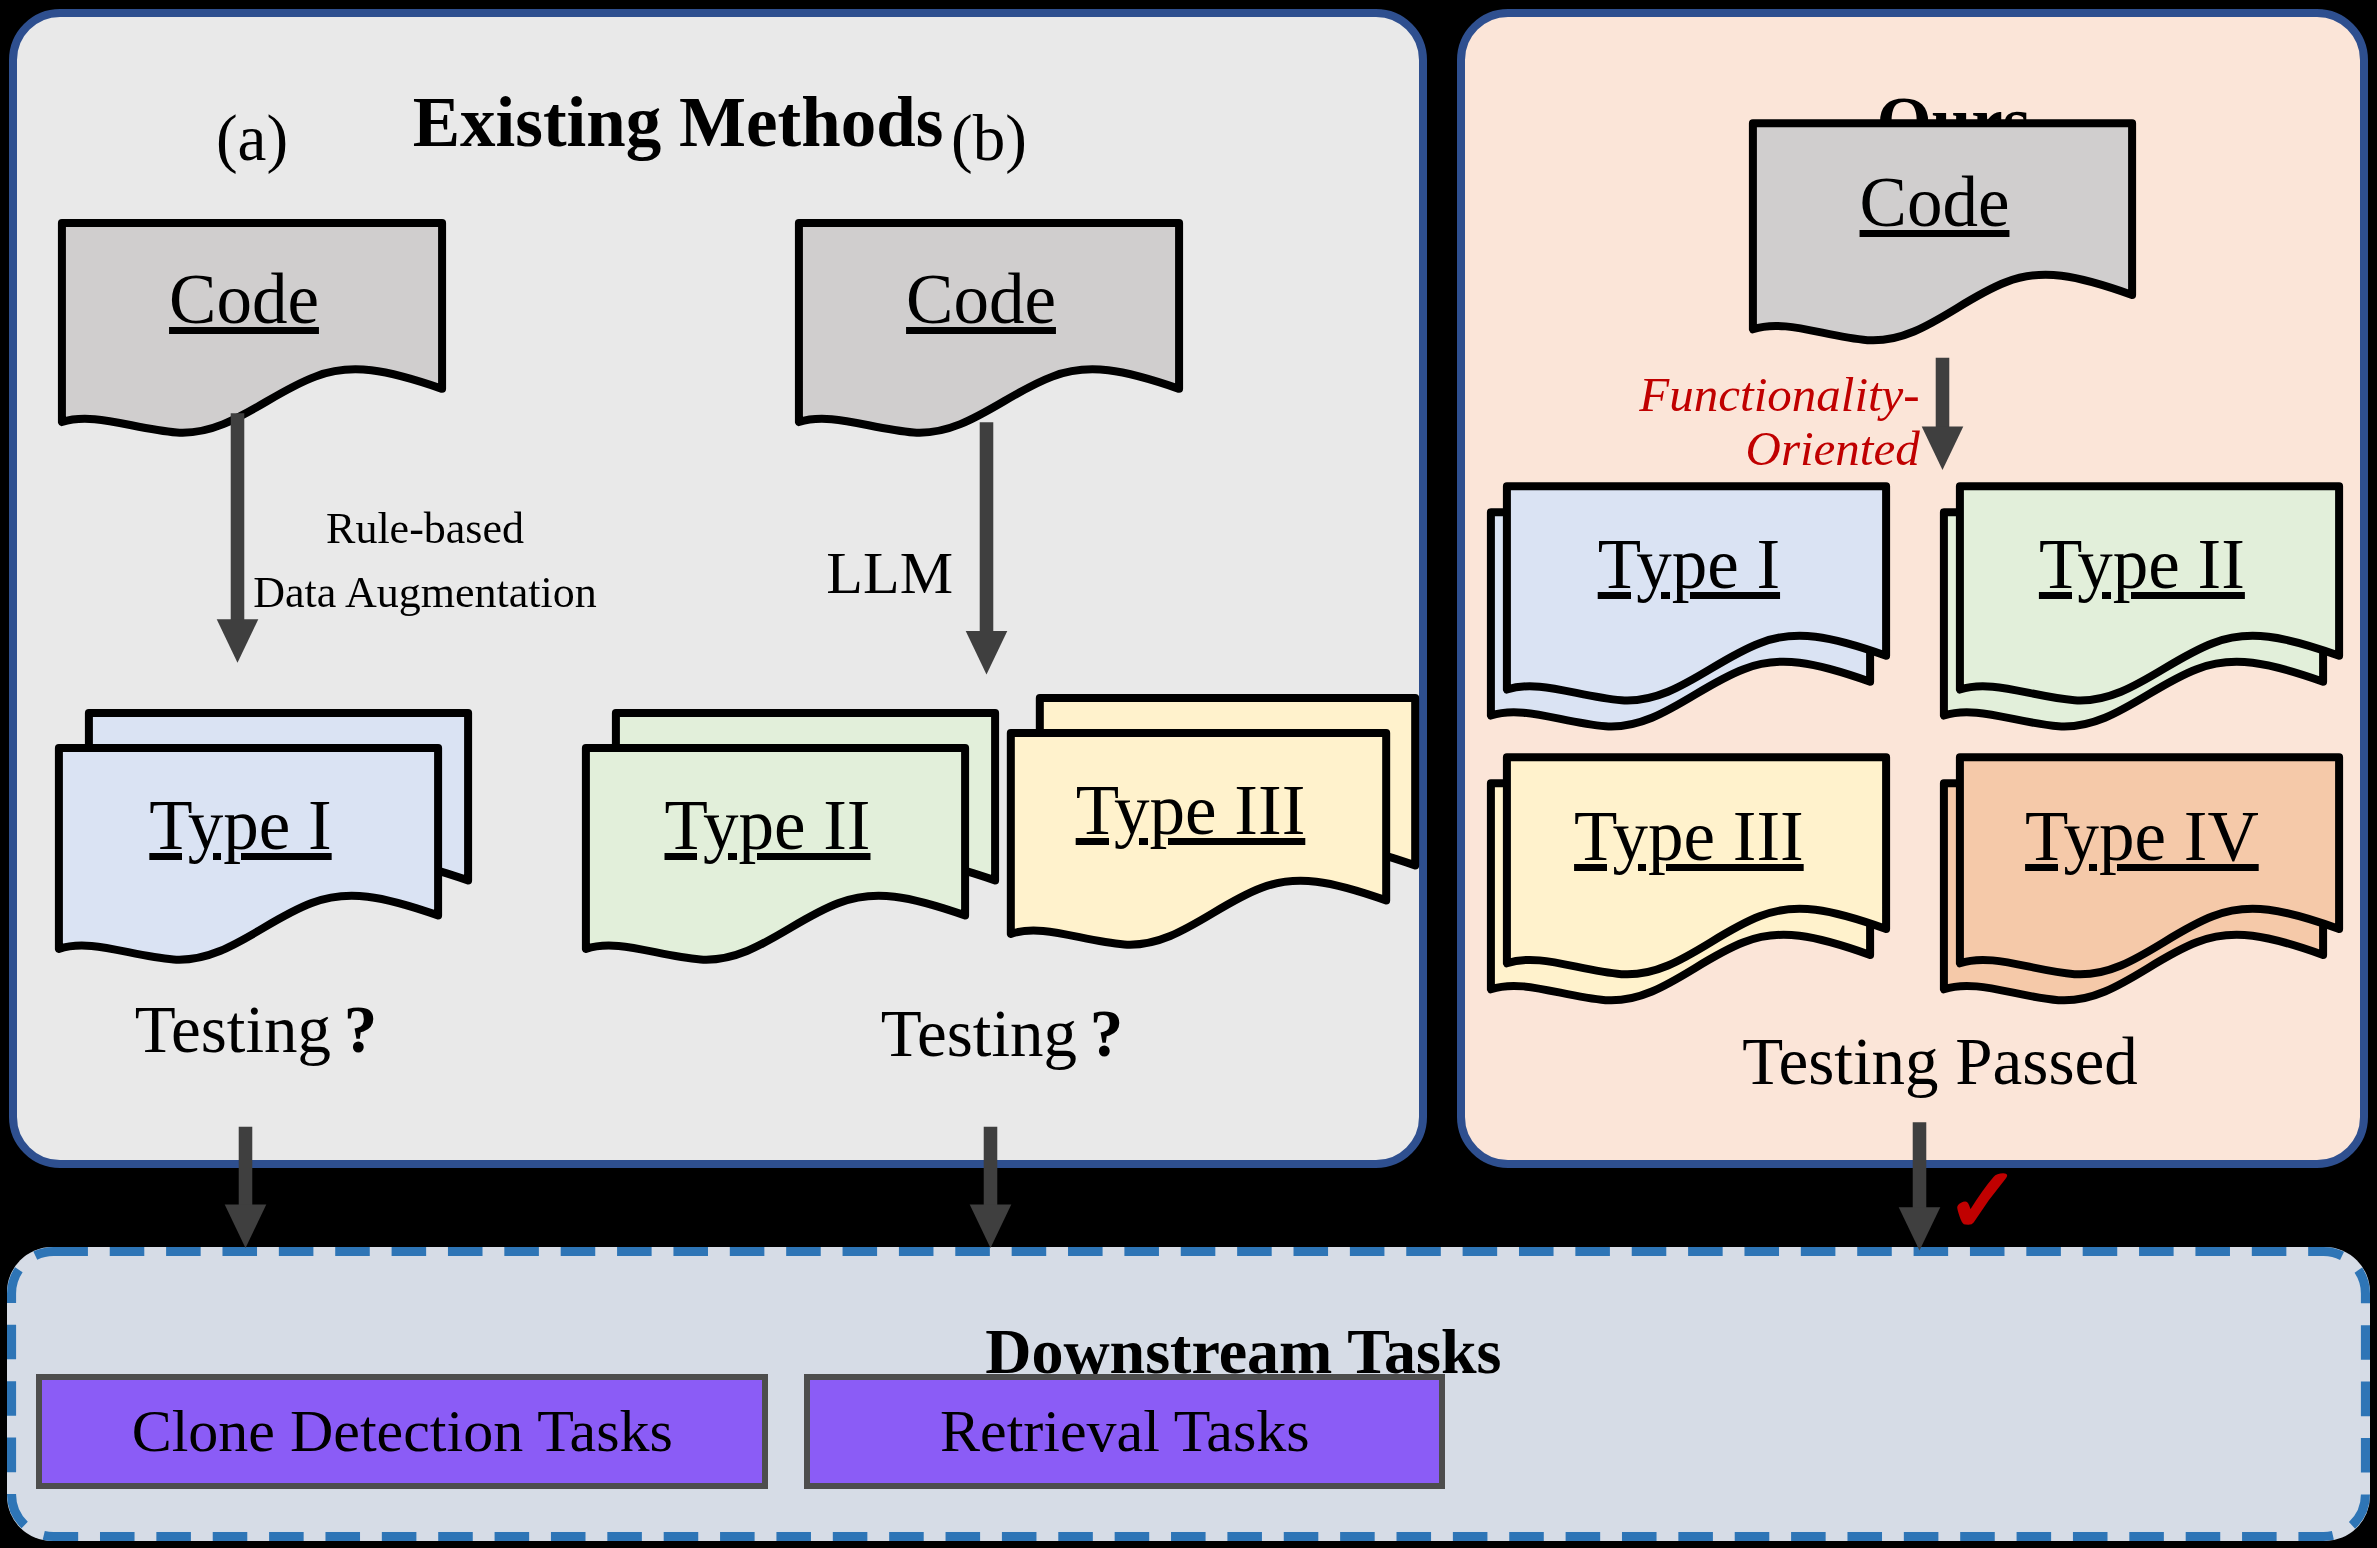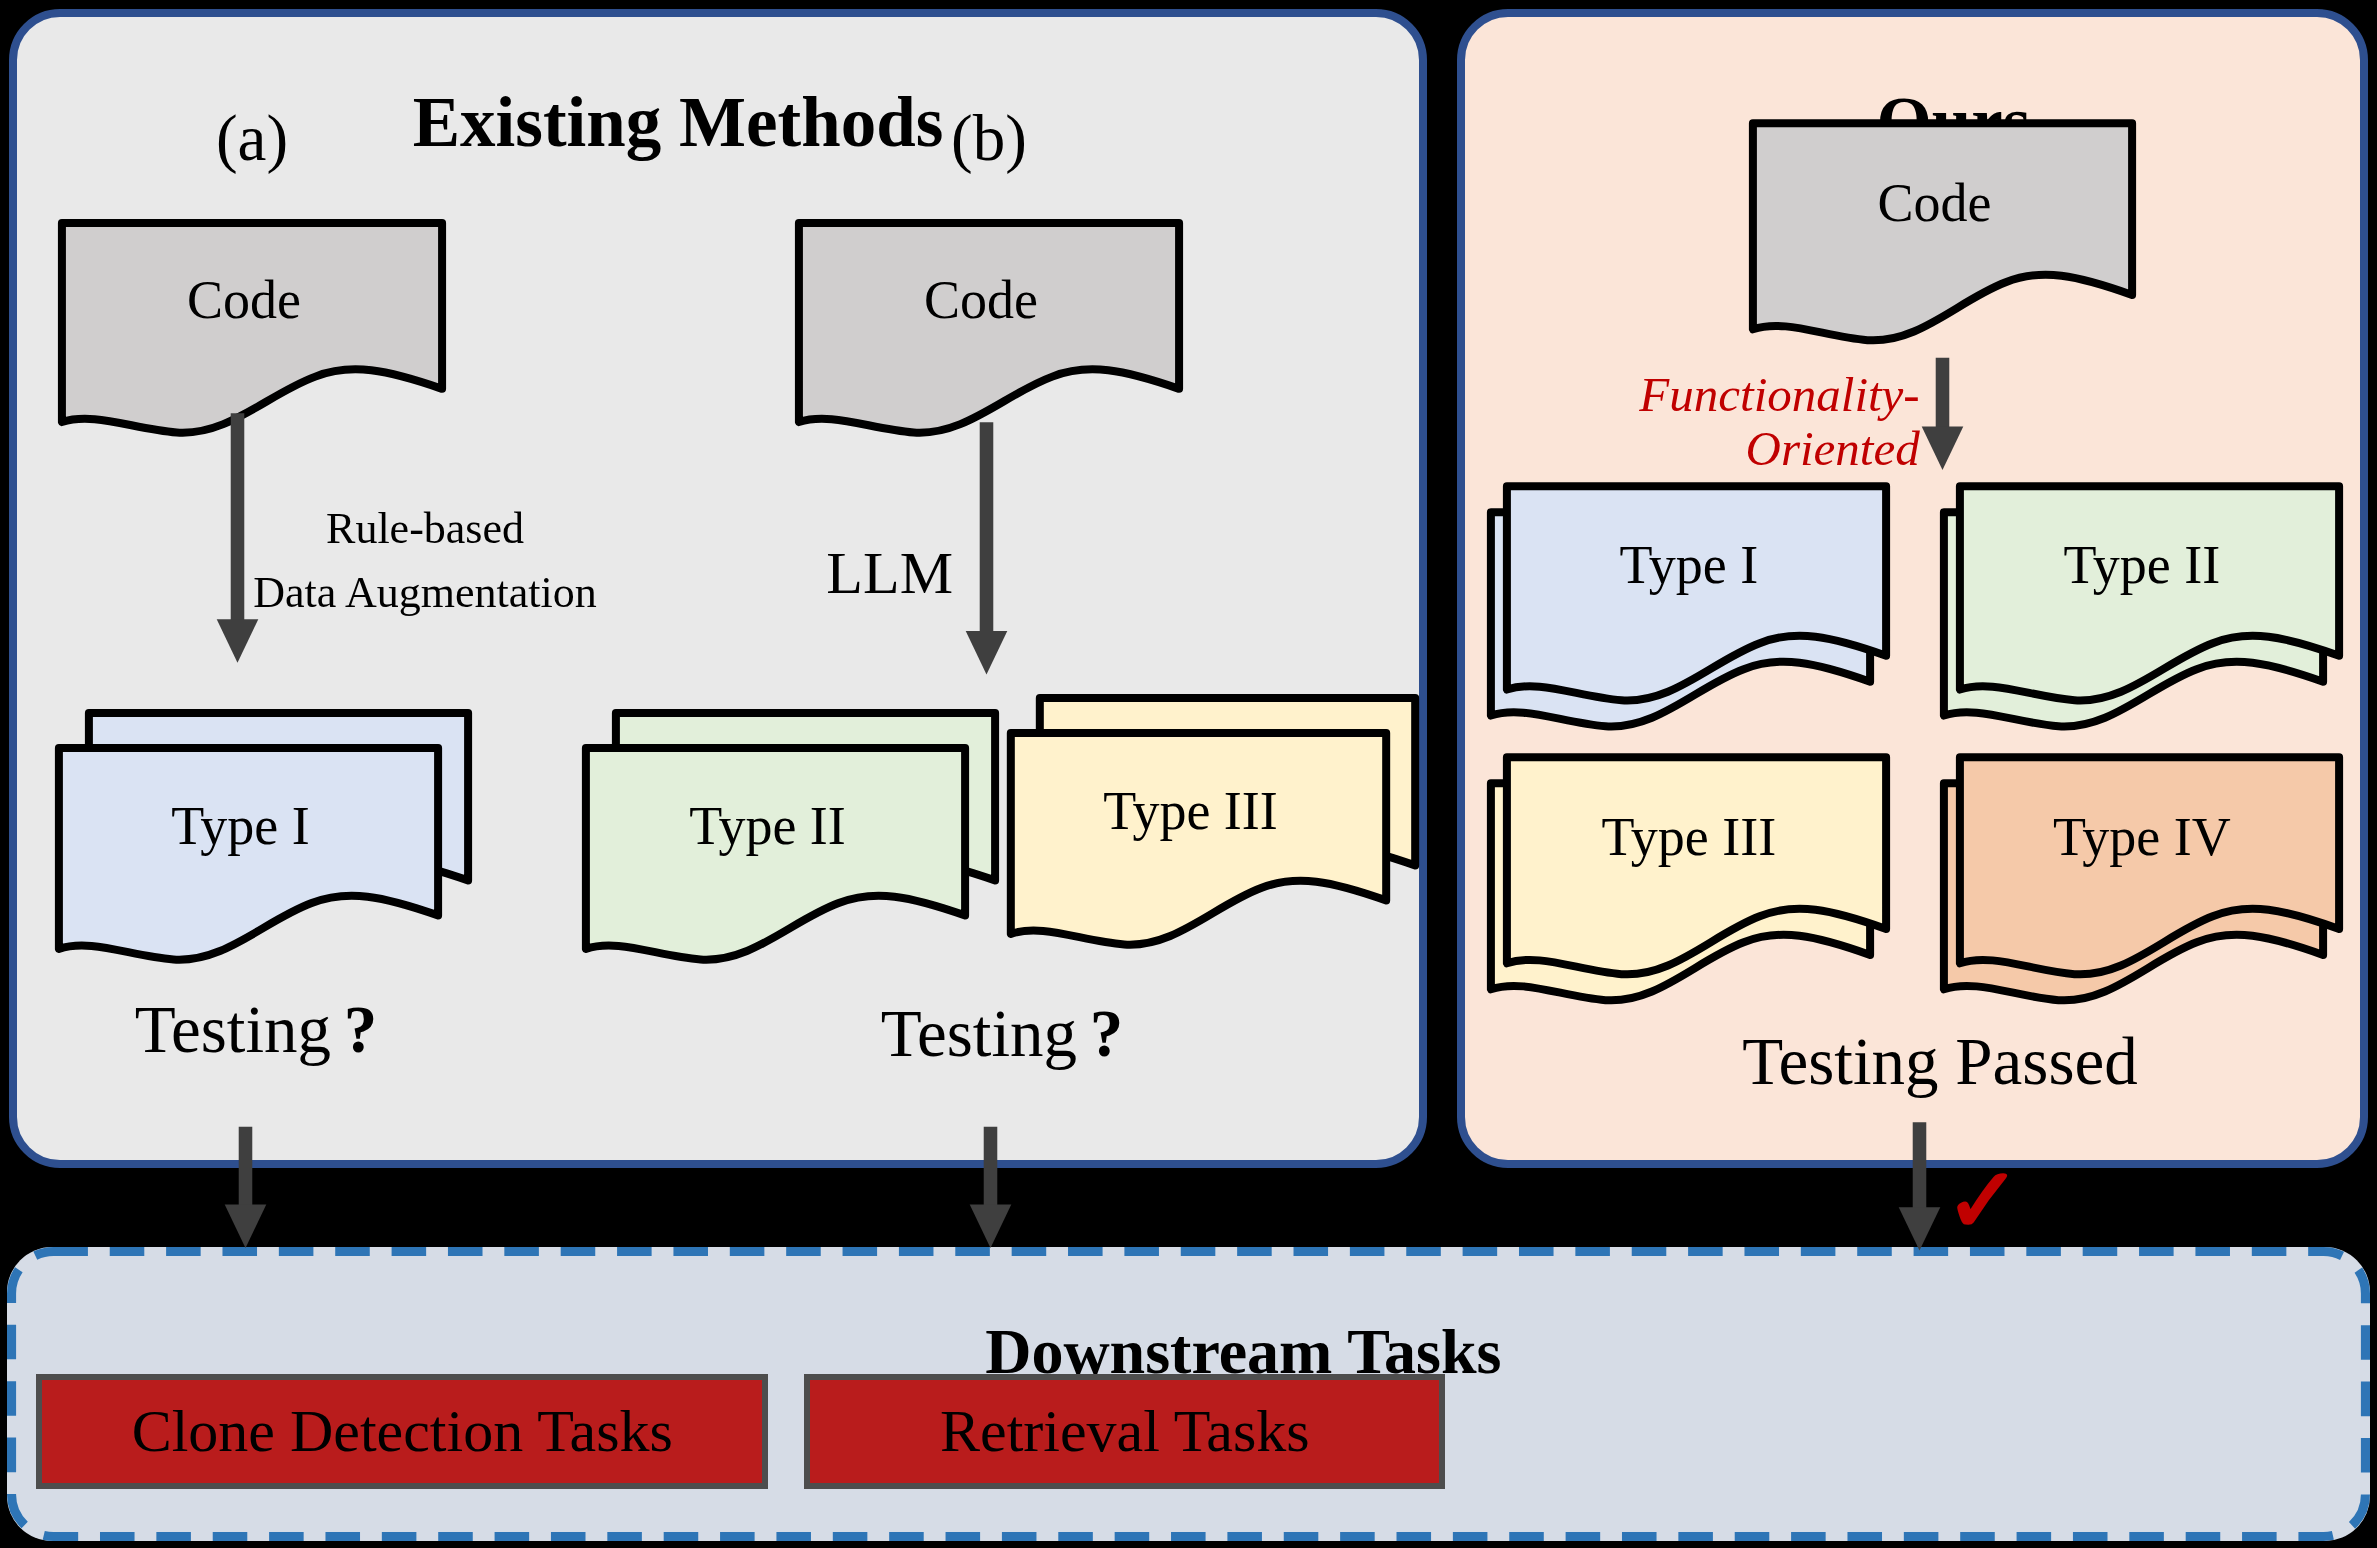--- a/index.html
+++ b/index.html
@@ -14,36 +14,36 @@
 
   .fig-title{position:absolute;left:0;right:0;top:7.3px;text-align:center;font-weight:bold;font-size:71px;line-height:1.1;}
   .fig-title.existing{padding-right:80px;}
   .fig-title.ours{padding-left:82px;}
 
   .col-label{position:absolute;text-align:center;font-size:65px;line-height:1.1;}
 
   .doc{position:absolute;}
   .doc svg{position:absolute;left:0;top:0;width:100%;height:100%;overflow:visible;}
   .doc-shape{stroke:#000;stroke-width:8;vector-effect:non-scaling-stroke;stroke-linejoin:round;}
-  .doc-label{position:absolute;left:0;right:16px;top:0;height:74%;display:flex;align-items:center;justify-content:center;font-size:54px;}
+  .doc-label{position:absolute;left:0;right:16px;top:0;height:74%;display:flex;align-items:center;justify-content:center;font-size:71px;text-decoration:underline;}
   .stack{position:absolute;}
   .stack .doc{position:absolute;}
 
   .arrow{position:absolute;z-index:6;}
   .arrow svg{display:block;overflow:visible;}
 
   .flow-label{position:absolute;font-size:60px;line-height:1.1;}
   .aug-label{position:absolute;font-size:44px;line-height:1.45;text-align:center;}
   .red-label{position:absolute;font-size:49px;line-height:1.1;color:#c00000;font-style:italic;}
   .testing{position:absolute;font-size:67px;line-height:1.15;text-align:center;}
   .testing .mark{font-weight:bold;margin-left:12.7px;}
   .check{position:absolute;font-size:91px;font-weight:bold;color:#c00000;line-height:1;z-index:7;}
 
   .bottom-title{position:absolute;left:109px;right:0;top:16.4px;text-align:center;font-weight:bold;font-size:64px;line-height:1.1;}
-  .task-box{position:absolute;top:127px;height:115px;box-sizing:border-box;background:#b91c1c;border:6.4px solid #4d4d4d;
+  .task-box{position:absolute;top:127px;height:115px;box-sizing:border-box;background:#8b5cf6;border:6.4px solid #4d4d4d;
             display:flex;align-items:center;justify-content:center;font-size:60px;}
 </style>
 </head>
 <body>
 
 <div id="stage">
 
   <section class="panel left-panel">
     <h2 class="fig-title existing">Existing Methods</h2>
 

